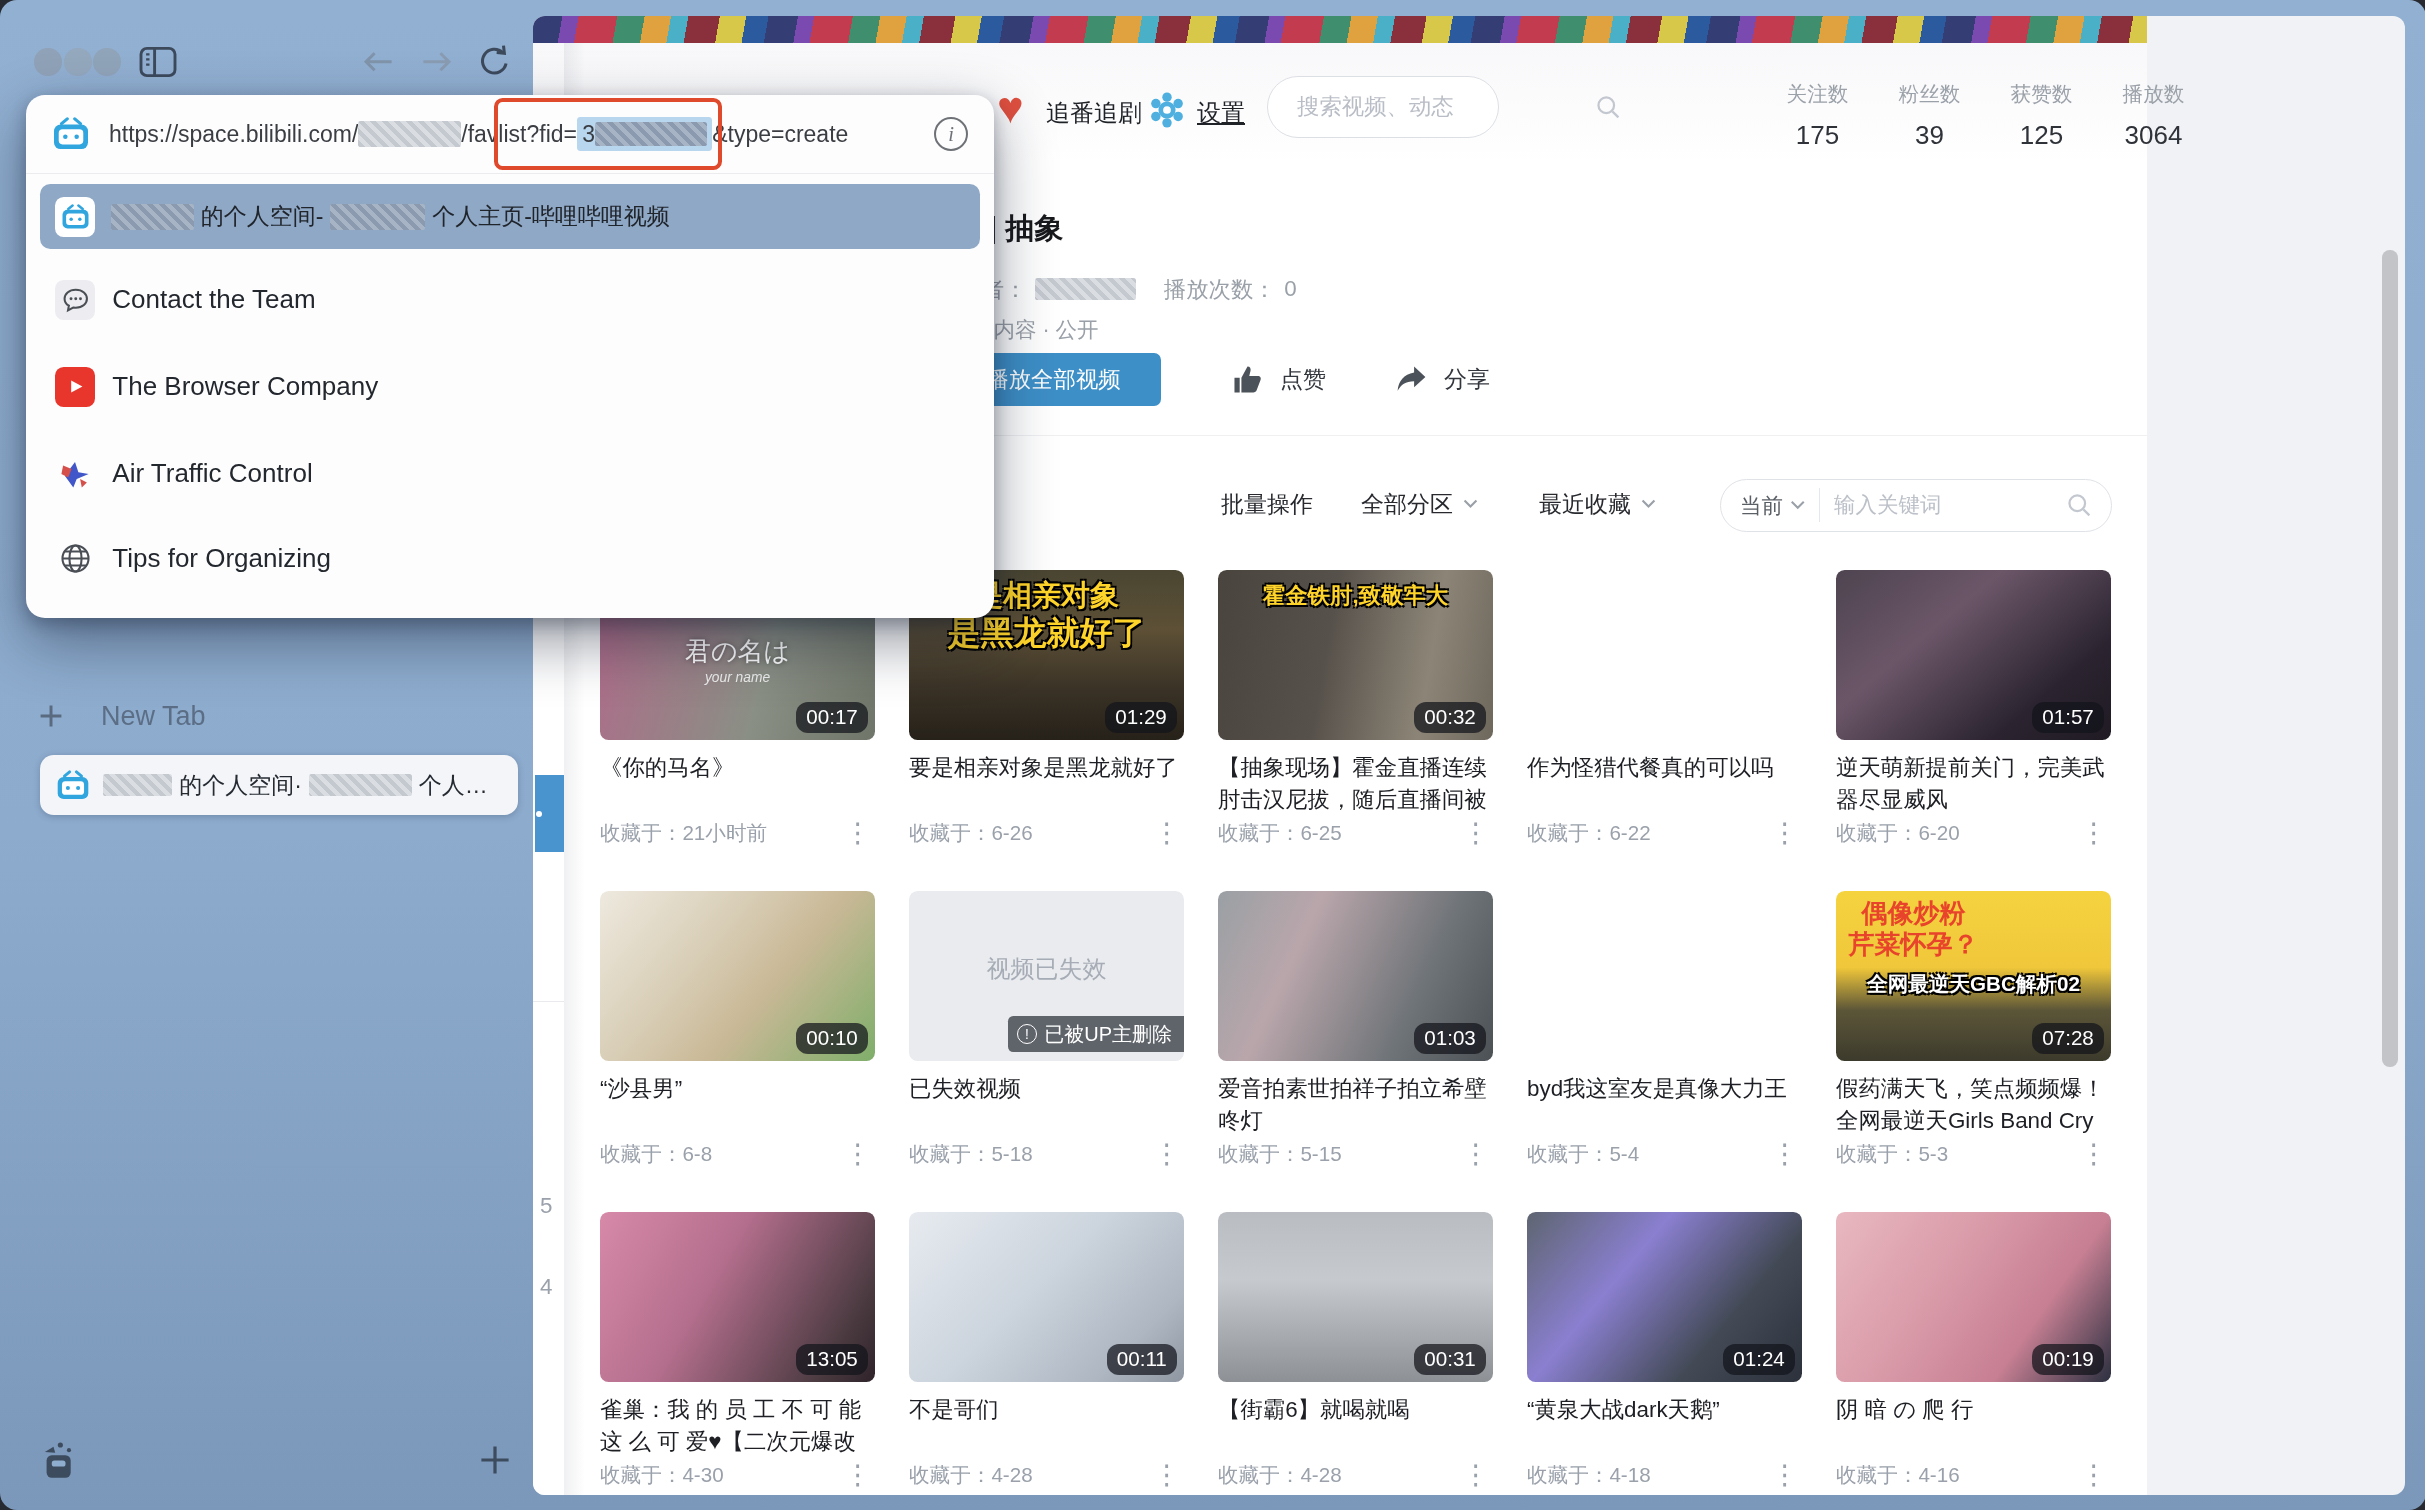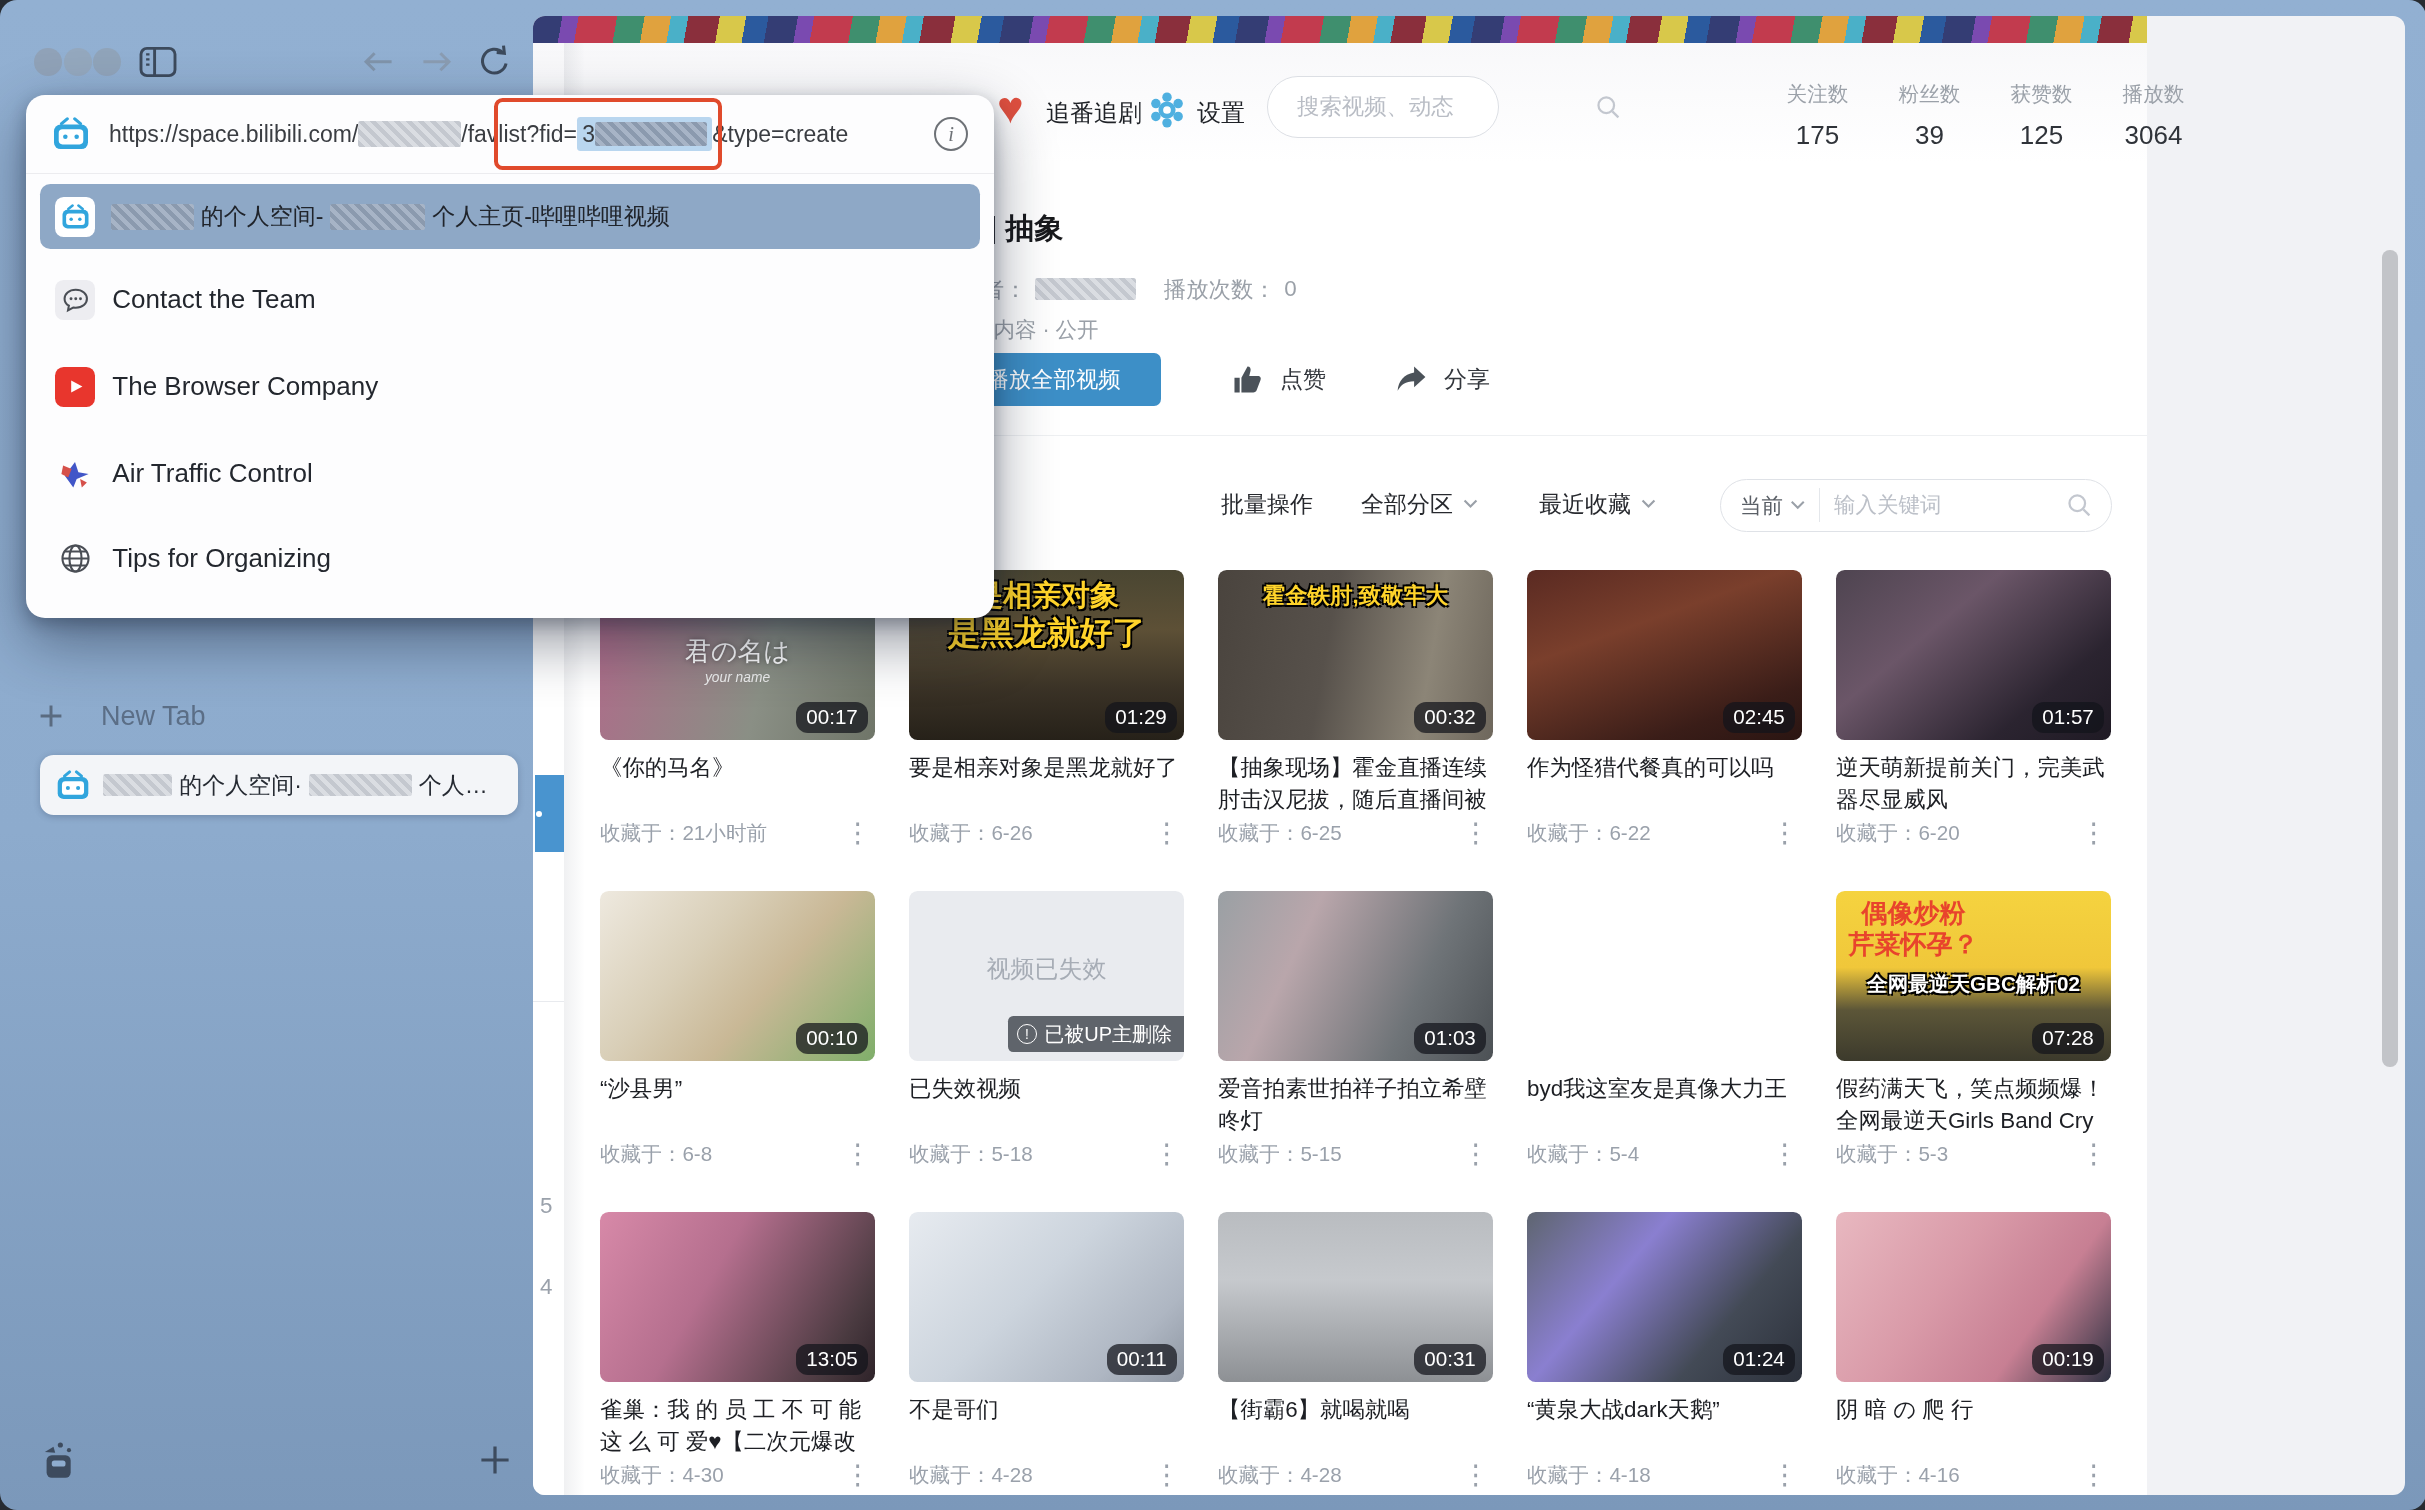--- a/index.html
+++ b/index.html
@@ -137,21 +137,21 @@
             <circle cx="21" cy="6" r="5.5"></circle>
             <circle cx="21" cy="36" r="5.5"></circle>
             <circle cx="8" cy="13.5" r="5.5"></circle>
             <circle cx="34" cy="13.5" r="5.5"></circle>
             <circle cx="8" cy="28.5" r="5.5"></circle>
             <circle cx="34" cy="28.5" r="5.5"></circle>
           </g>
           <circle cx="21" cy="21" r="4.5" fill="#fff"></circle>
         </svg>
     </span>
-    <div class="navtxt" style="left:664px; top:81px;">设置</div>
+    <div class="navtxt" style="left:664px; top:81px;text-decoration:underline;">设置</div>
     <div class="searchpill">
       <input placeholder="搜索视频、动态" style="">
       <span>
           <svg width="26" height="26" viewBox="0 0 30 30" fill="none" stroke="#c3c7cf" stroke-width="2.6">
             <circle cx="13" cy="13" r="9"></circle>
             <path d="M20 20 L27 27"></path>
           </svg>
         </span>
     </div>
     <div class="stats">
@@ -267,23 +267,20 @@
           <div class="cap yel" style="top:10.3px; font-size:22.4px;">霍金铁肘,致敬牢大</div>
           <span class="dur">00:32</span>
         </div>
         <div class="vtitle">【抽象现场】霍金直播连续肘击汉尼拔，随后直播间被封</div>
         <div class="favrow">
             <span class="favl"><span>收藏于：</span><span>6-25</span></span>
             <span class="dots3">⋮</span>
           </div>
       </div>
       <div class="card">
-        <div class="thumb t4">
-            <span class="dur">02:45</span>
-          </div>
         <div class="vtitle">作为怪猎代餐真的可以吗</div>
         <div class="favrow">
             <span class="favl"><span>收藏于：</span><span>6-22</span></span>
             <span class="dots3">⋮</span>
           </div>
       </div>
       <div class="card">
         <div class="thumb t5">
             <span class="dur">01:57</span>
           </div>

